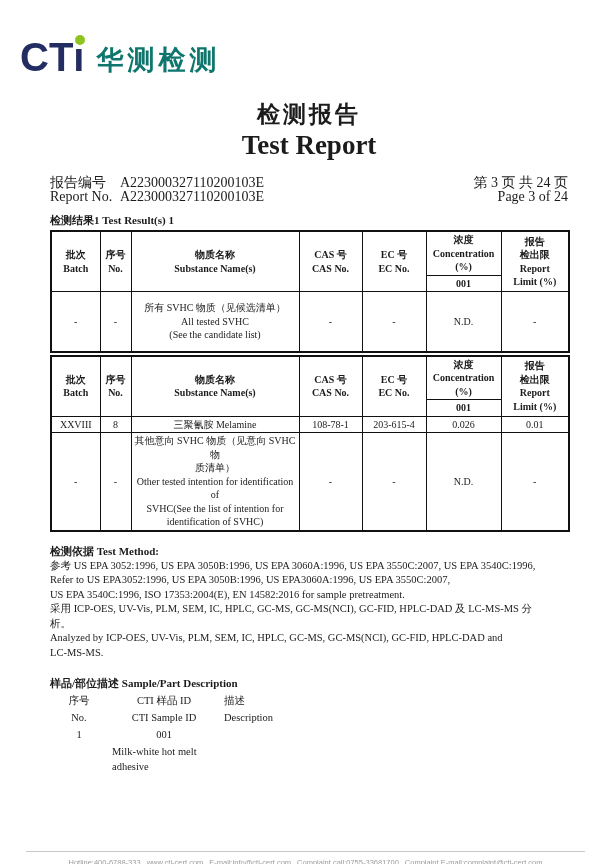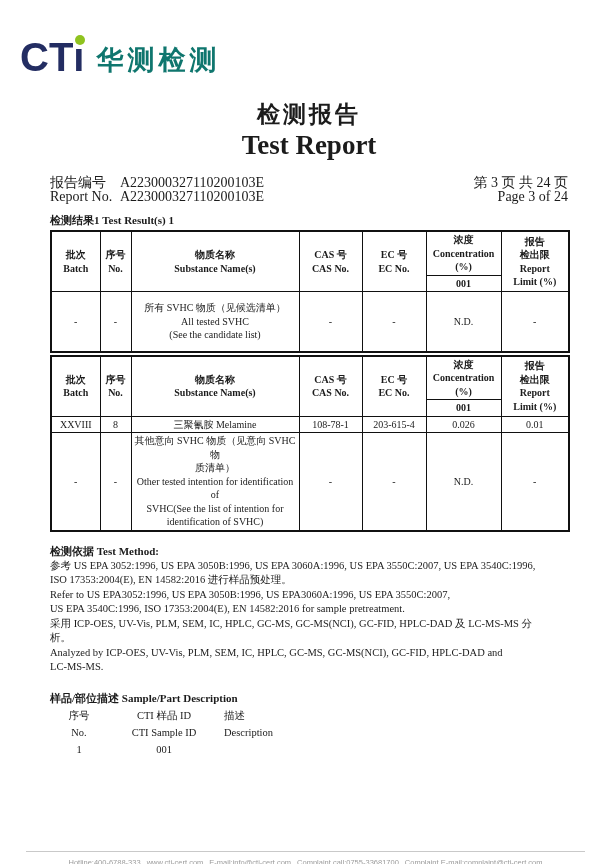--- a/index.html
+++ b/index.html
@@ -223,21 +223,20 @@
         <td>-</td>
         <td>N.D.</td>
         <td>-</td>
       </tr>
     </tbody>
       </table>
 
     <div class="para-heading">检测依据 Test Method:</div>
     <div>
       <div class="para-line">参考 US EPA 3052:1996, US EPA 3050B:1996, US EPA 3060A:1996, US EPA 3550C:2007, US EPA 3540C:1996,</div>
-      <div class="para-line">ISO 17353:2004(E), EN 14582:2016 进行样品预处理。</div>
       <div class="para-line">Refer to US EPA3052:1996, US EPA 3050B:1996, US EPA3060A:1996, US EPA 3550C:2007,</div>
       <div class="para-line">US EPA 3540C:1996, ISO 17353:2004(E), EN 14582:2016 for sample pretreatment.</div>
       <div class="para-line">采用 ICP-OES, UV-Vis, PLM, SEM, IC, HPLC, GC-MS, GC-MS(NCI), GC-FID, HPLC-DAD 及 LC-MS-MS 分</div>
       <div class="para-line">析。</div>
       <div class="para-line">Analyzed by ICP-OES, UV-Vis, PLM, SEM, IC, HPLC, GC-MS, GC-MS(NCI), GC-FID, HPLC-DAD and</div>
       <div class="para-line">LC-MS-MS.</div>
     </div>
 
     <div class="para-heading" style="margin-top:16px;">样品/部位描述 Sample/Part Description</div>
     <div class="sample-grid">
@@ -247,20 +246,21 @@
 
       <span class="sg-c">No.</span>
       <span class="sg-c">CTI Sample ID</span>
       <span class="sg-l">Description</span>
 
       <span class="sg-c">1</span>
       <span class="sg-c">001</span>
 
       <span class="sg-c"></span>
       <span class="sg-c"></span>
+      <span class="sg-l">Milk-white hot melt adhesive</span>
     </div>
 
   </div>
 
   <div class="footer">
     <div class="footer-line"></div>
     <div class="footer-items">
       <span>Hotline:400-6788-333</span>
       <span>www.cti-cert.com</span>
       <span>E-mail:info@cti-cert.com</span>

